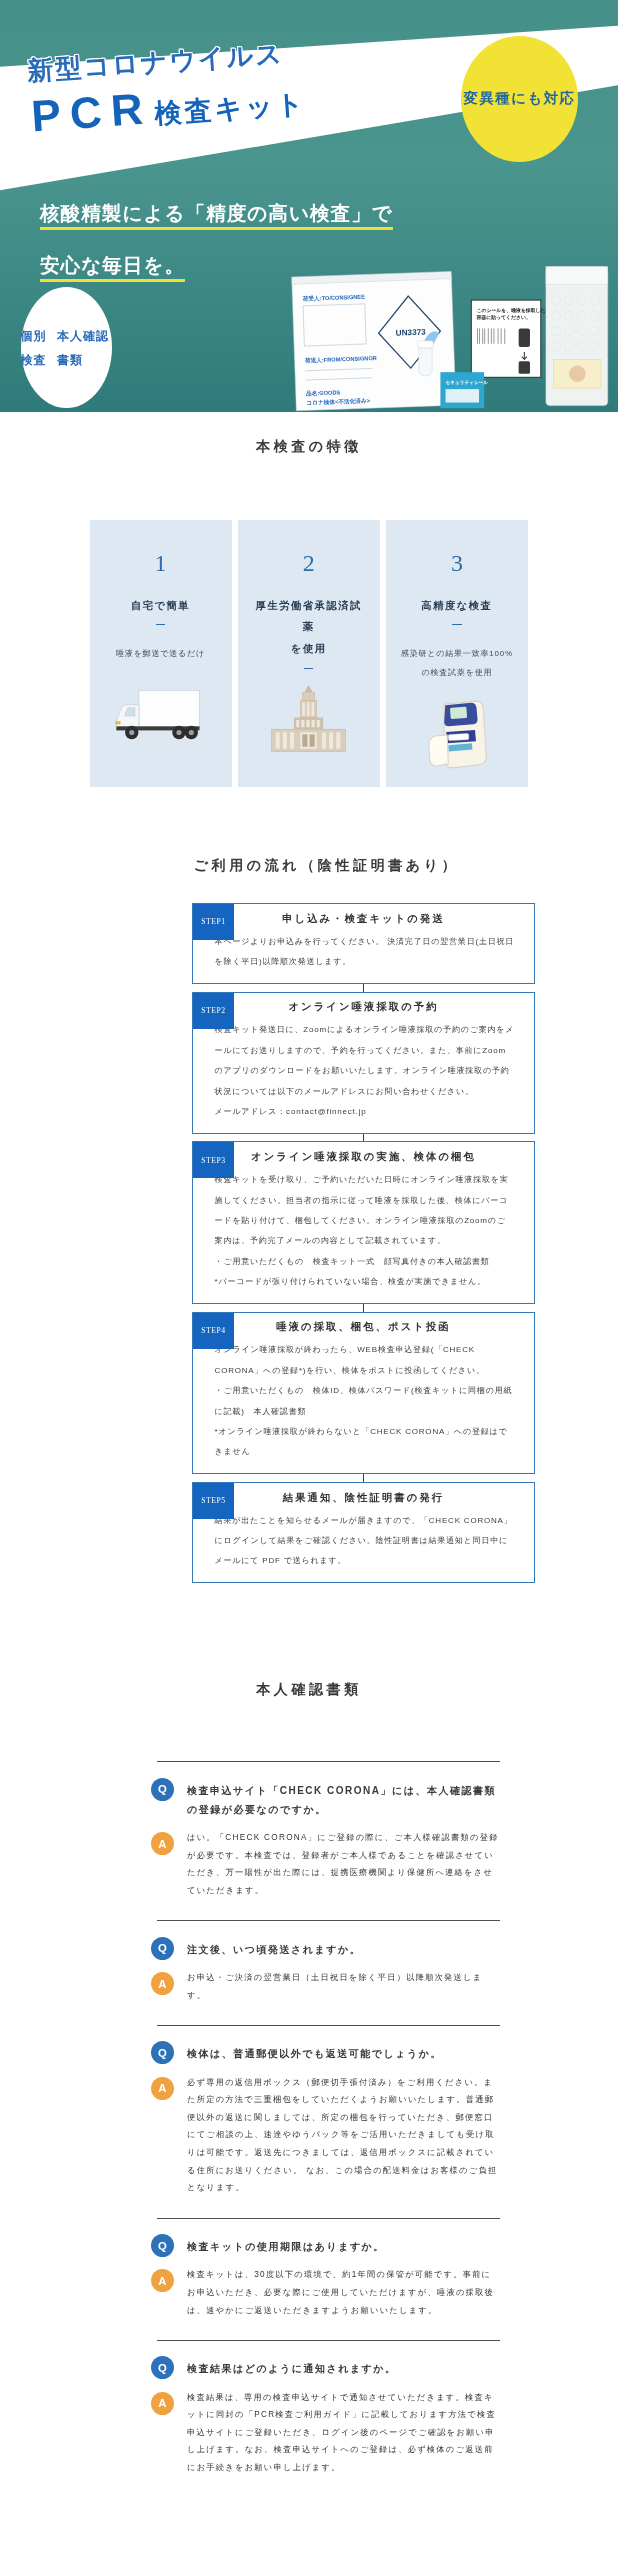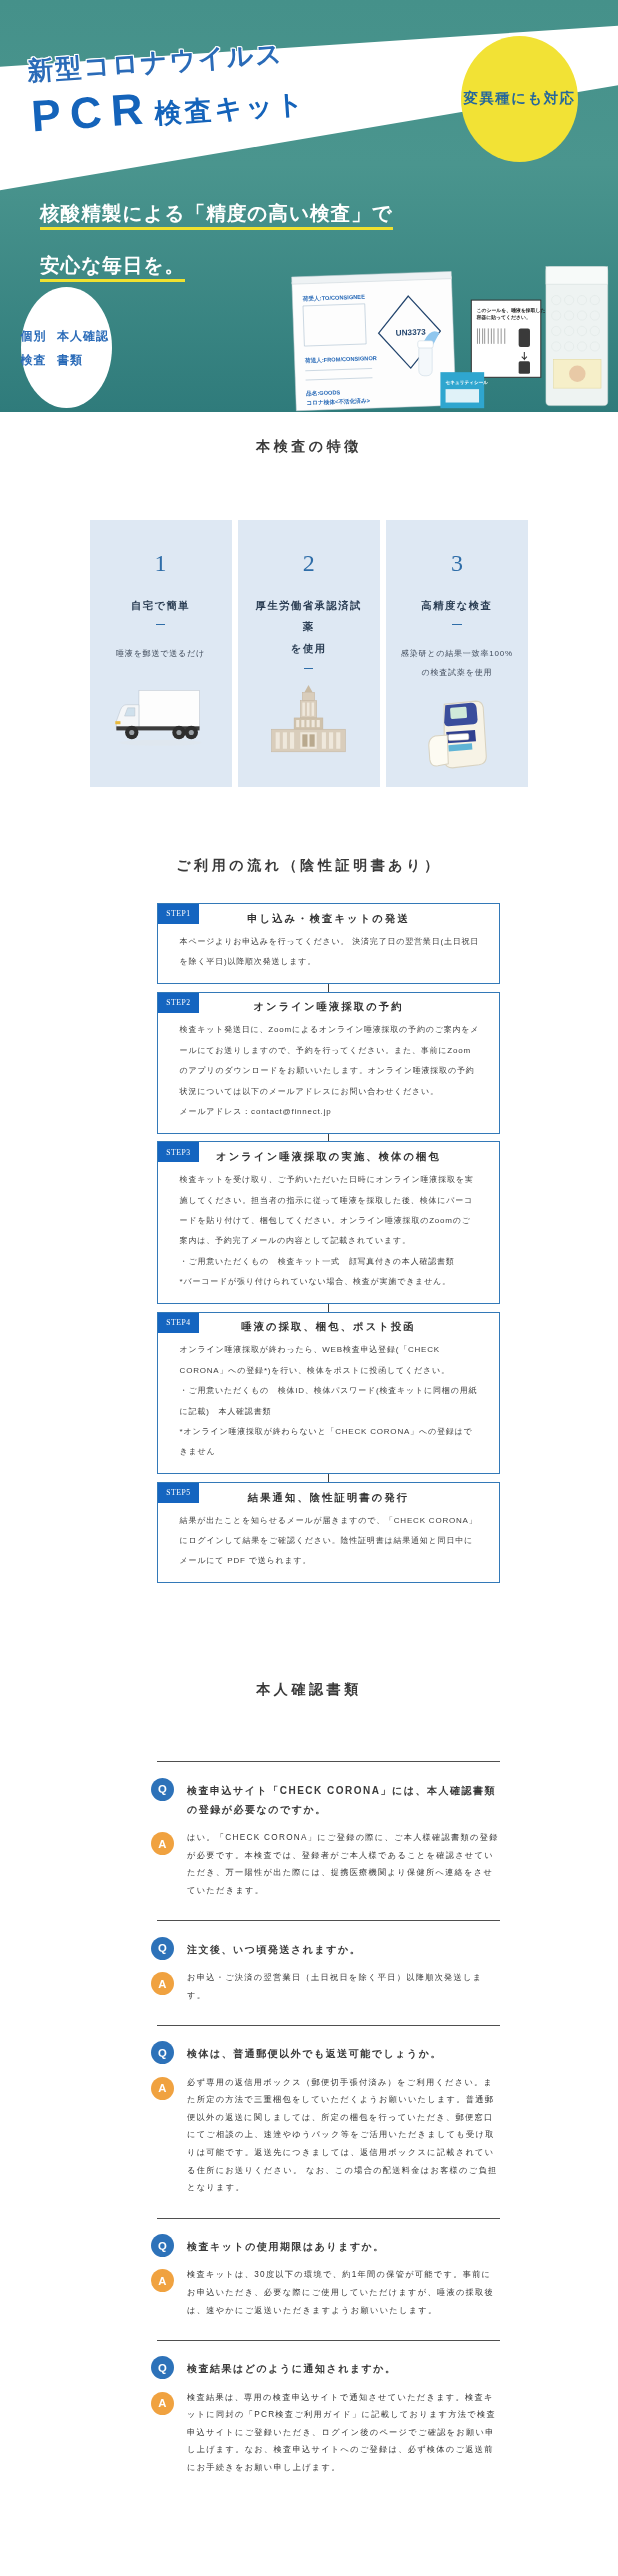--- a/index.html
+++ b/index.html
@@ -35,24 +35,24 @@
   .features { padding-top:26px; }
   .feature-cards { width:439px; margin:64px auto 0; display:flex; gap:6.2px; }
   .feature-card { width:142px; min-height:237px; background:#dee8f3; padding:30px 13.4px 12.4px; text-align:center; }
   .feature-num { font-family:"Liberation Serif","DejaVu Serif",serif; font-size:24px; color:#2e6da8; }
   .feature-title { margin-top:17.5px; font-size:10.3px; font-weight:bold; color:#2b3e54; letter-spacing:1.5px; line-height:2.1; white-space:pre-line; }
   .feature-dash { width:9.3px; border-bottom:1.5px solid #2e6da8; margin:8.2px auto 0; }
   .feature-desc { margin-top:18.5px; font-size:8px; color:#3f4a5a; letter-spacing:0.8px; line-height:2.4; text-align:center; }
   .feature-illu { margin-top:13.4px; }
 
   
-  .flow { margin-top:70px; }
+  .flow { margin-top:70px;padding-left:35px; }
   .flow-steps { width:343px; margin-left:157px; margin-top:28px; }
   .step-box { position:relative; background:#fff; border:0.5px solid #3379b8; padding:0 0 10.3px 0; }
-  .step-badge { position:absolute; left:0; top:0; width:41px; height:20px; background:#1565c0; color:#fff;
+  .step-badge { position:absolute; left:0; top:0; width:41px; height:36px; background:#1565c0; color:#fff;
     font-family:"Liberation Serif","DejaVu Serif",serif; font-size:7.7px; letter-spacing:0.5px;
     display:flex; align-items:center; justify-content:center; }
   .step-title { padding-top:7.7px; text-align:center; font-size:10.3px; font-weight:bold; color:#333; letter-spacing:2.1px; }
   .step-body { padding:6.2px 19.6px 0 21.6px; }
   .step-p { font-size:8px; color:#3c3c3c; letter-spacing:0.8px; line-height:2.55; }
   .connector { width:1px; height:7.7px; background:#3c3c3c; margin:0 auto; }
 
   
   .faq { margin-top:98px; }
   .faq-list { width:343px; margin-left:157px; margin-top:62px; }

